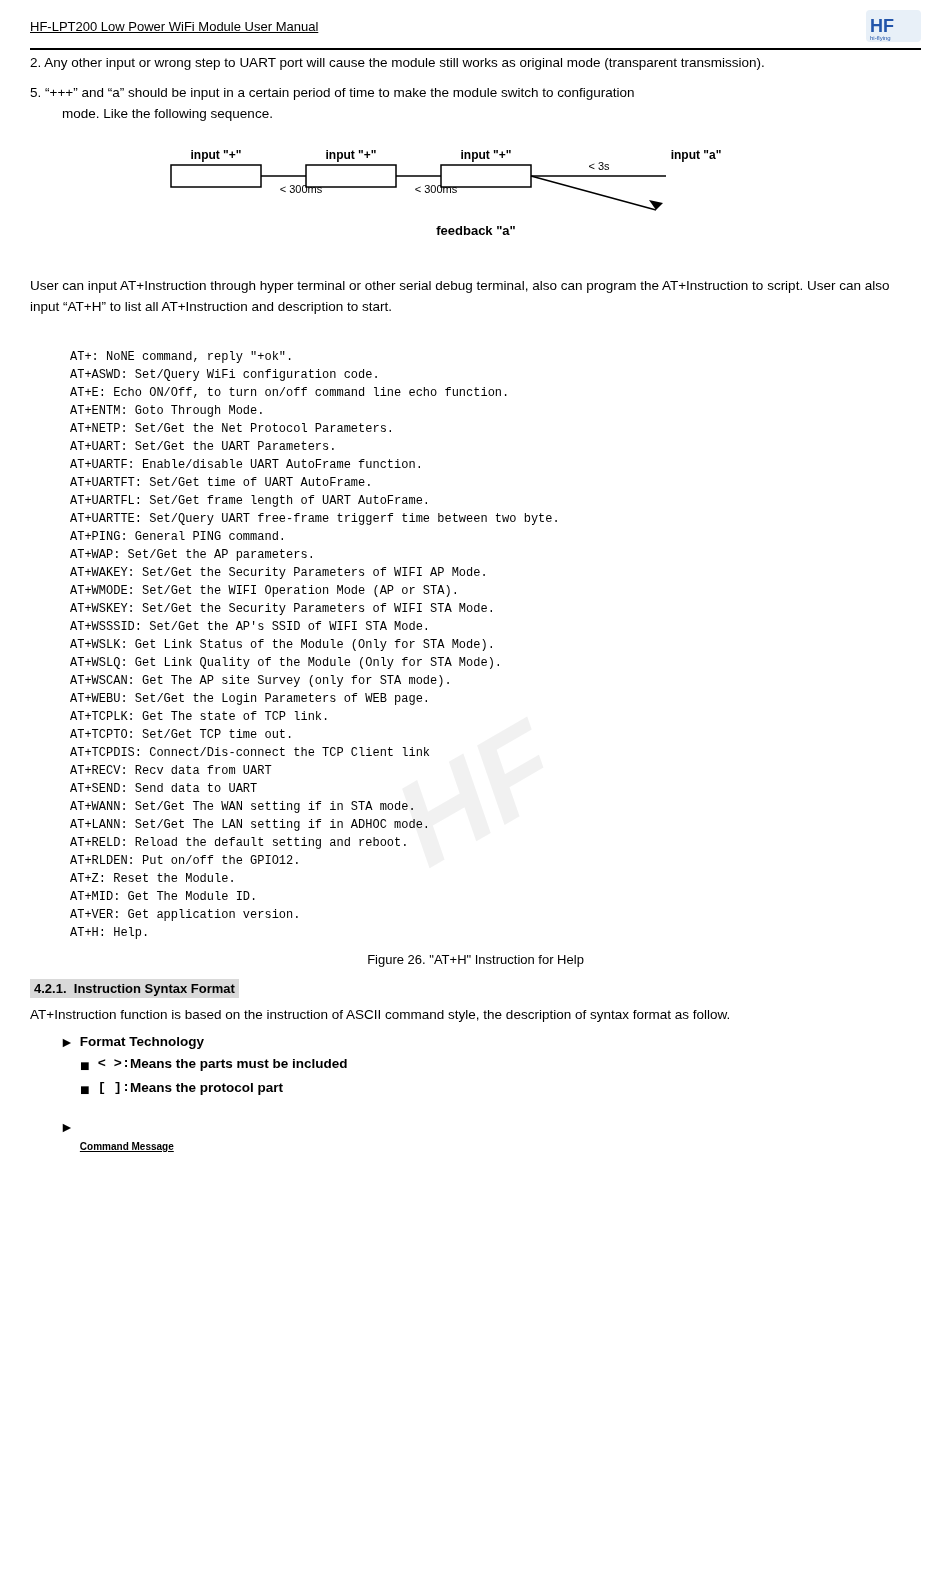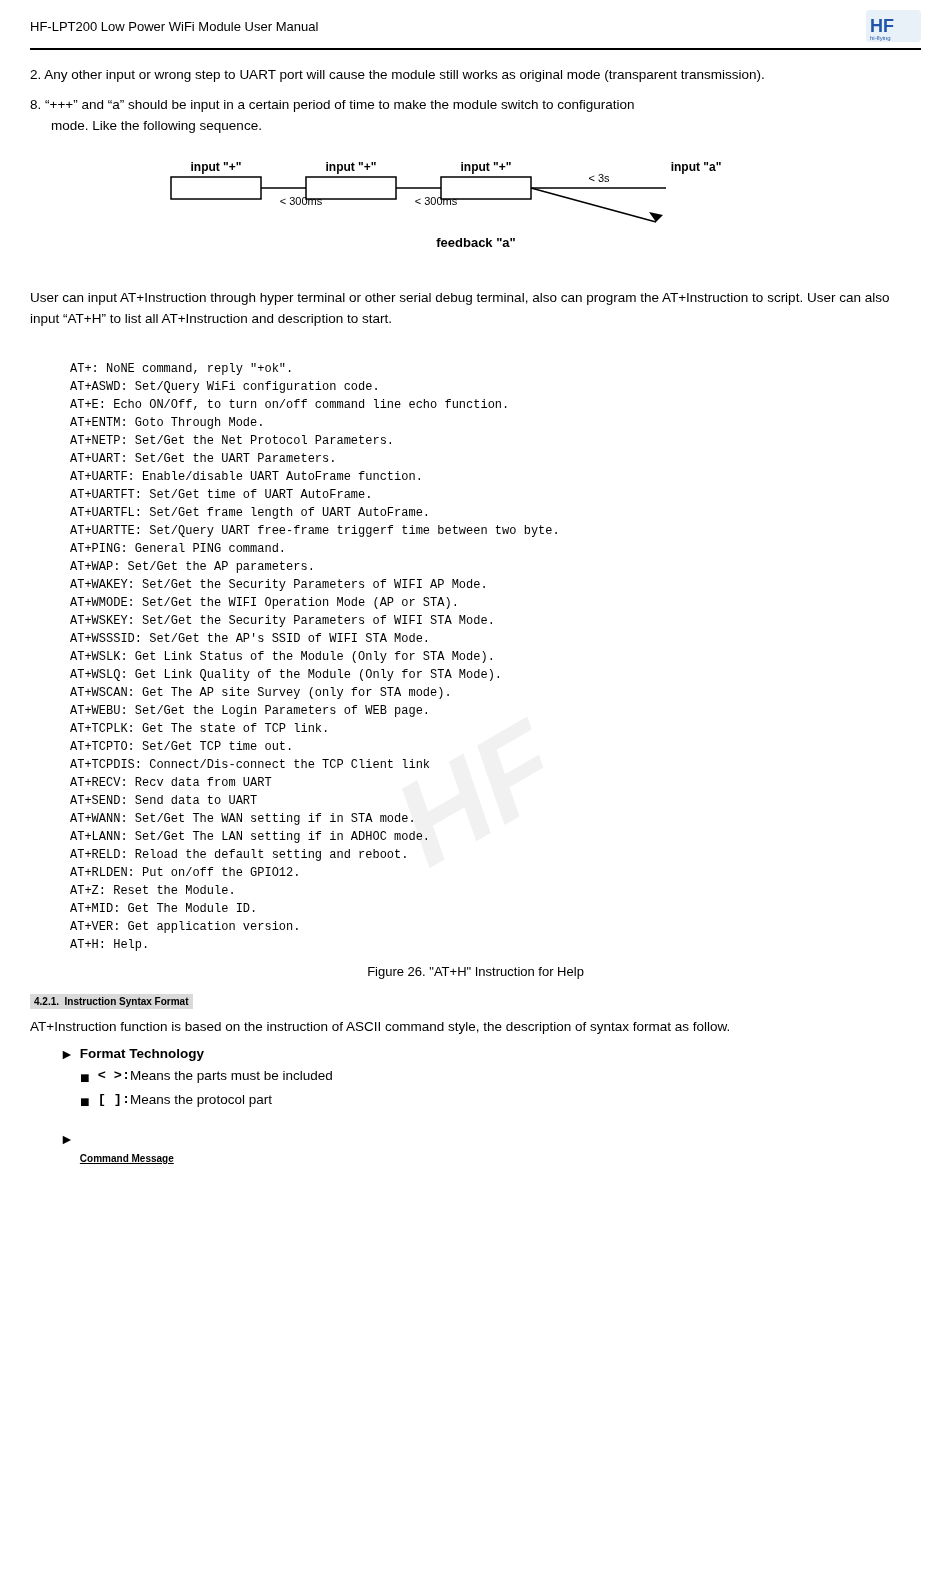--- a/index.html
+++ b/index.html
@@ -42,21 +42,22 @@
       padding: 10px 30px 20px 30px;
     }
 
     
     .header {
       display: flex;
       justify-content: space-between;
       align-items: center;
       border-bottom: 2px solid #000;
       padding-bottom: 6px;
-      margin-bottom: 14px;
+      margin-bottom: 2px;
+      text-decoration: underline;
     }
     .header-title {
       font-size: 13px;
       font-weight: normal;
     }
 
     
     .footer {
       position: absolute;
       bottom: 10px;
@@ -69,21 +70,21 @@
       font-size: 12px;
     }
 
     .body-text {
       font-size: 13.5px;
       line-height: 1.6;
       margin-bottom: 8px;
     }
 
     .indent {
-      margin-left: 21px;
+      margin-left: 32px;
       text-align: right;
     }
 
     
     .diagram-container {
       display: flex;
       justify-content: center;
       margin: 20px 0 30px 0;
     }
 
@@ -111,21 +112,21 @@
 
     
     .figure-caption {
       text-align: center;
       font-size: 13px;
       margin: 8px 0 14px 0;
     }
 
     
     .subsection-heading {
-      font-size: 10px;
+      font-size: 13px;
       font-weight: bold;
       margin-top: 12px;
       margin-bottom: 8px;
       background-color: #d9d9d9;
       padding: 2px 4px;
       display: inline;
     }
 
     
     .arrow-list {
@@ -165,20 +166,21 @@
       line-height: 1.3;
     }
     .bullet-symbol {
       font-family: 'Courier New', monospace;
       font-weight: bold;
       min-width: 30px;
       display: inline-block;
     }
     .bullet-desc {
       flex: 1;
+      font-weight: bold;
     }
     .command-heading {
       font-weight: bold;
       font-size: 10px;
       text-decoration: underline;
       margin-top: 22px;
     }
 
     
     .logo-svg {
@@ -201,21 +203,21 @@
         <text x="4" y="22" font-family="Arial" font-weight="bold" font-size="18" fill="#2255aa">HF</text>
         <text x="4" y="30" font-family="Arial" font-size="6" fill="#2255aa">hi-flying</text>
       </svg>
     </div>
 
     <p class="body-text">
       <span>2. Any other input or wrong step to UART port will cause the module still works as original mode (transparent transmission).</span>
     </p>
 
     <p class="body-text">
-      <span>8. “+++” and “a” should be input in a certain period of time to make the module switch to configuration</span><br>
+      <span>5. “+++” and “a” should be input in a certain period of time to make the module switch to configuration</span><br>
       <span class="indent">mode. Like the following sequence.</span>
     </p>
 
     <div class="diagram-container">
       <svg width="640" height="100" viewBox="0 0 640 100">
 
         <text x="60" y="14" font-family="Arial" font-size="12" text-anchor="middle" font-weight="bold">input "+"</text>
         <text x="195" y="14" font-family="Arial" font-size="12" text-anchor="middle" font-weight="bold">input "+"</text>
         <text x="330" y="14" font-family="Arial" font-size="12" text-anchor="middle" font-weight="bold">input "+"</text>
         <text x="540" y="14" font-family="Arial" font-size="12" text-anchor="middle" font-weight="bold">input "a"</text>

